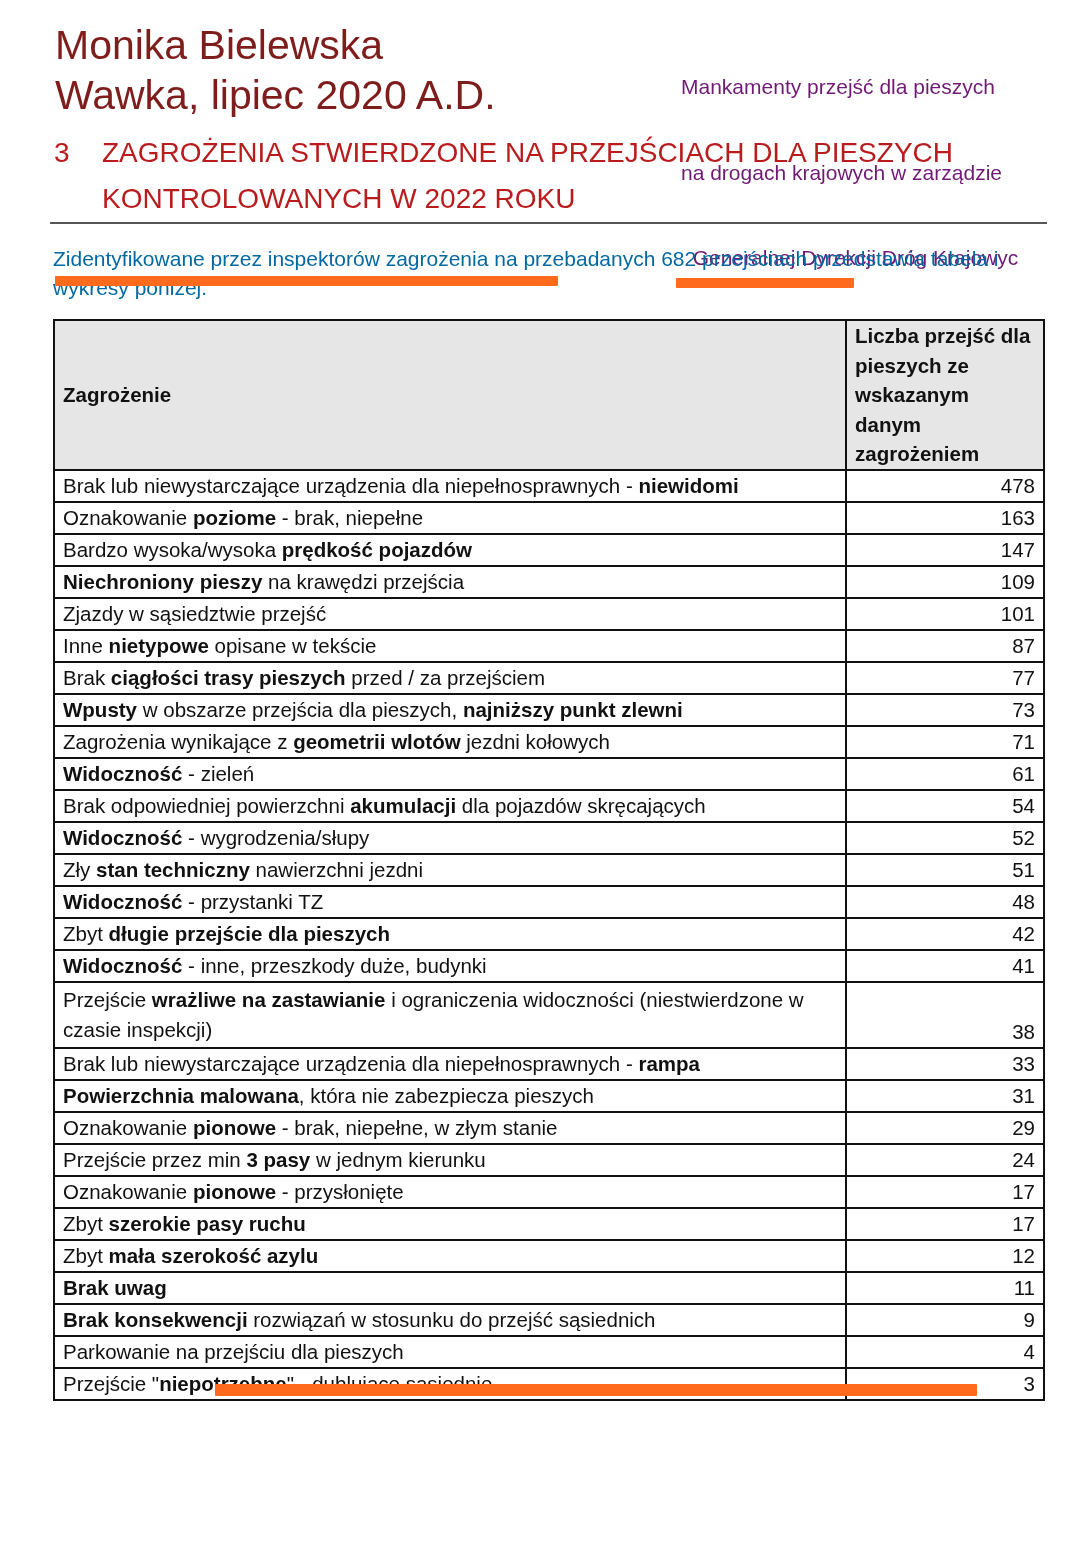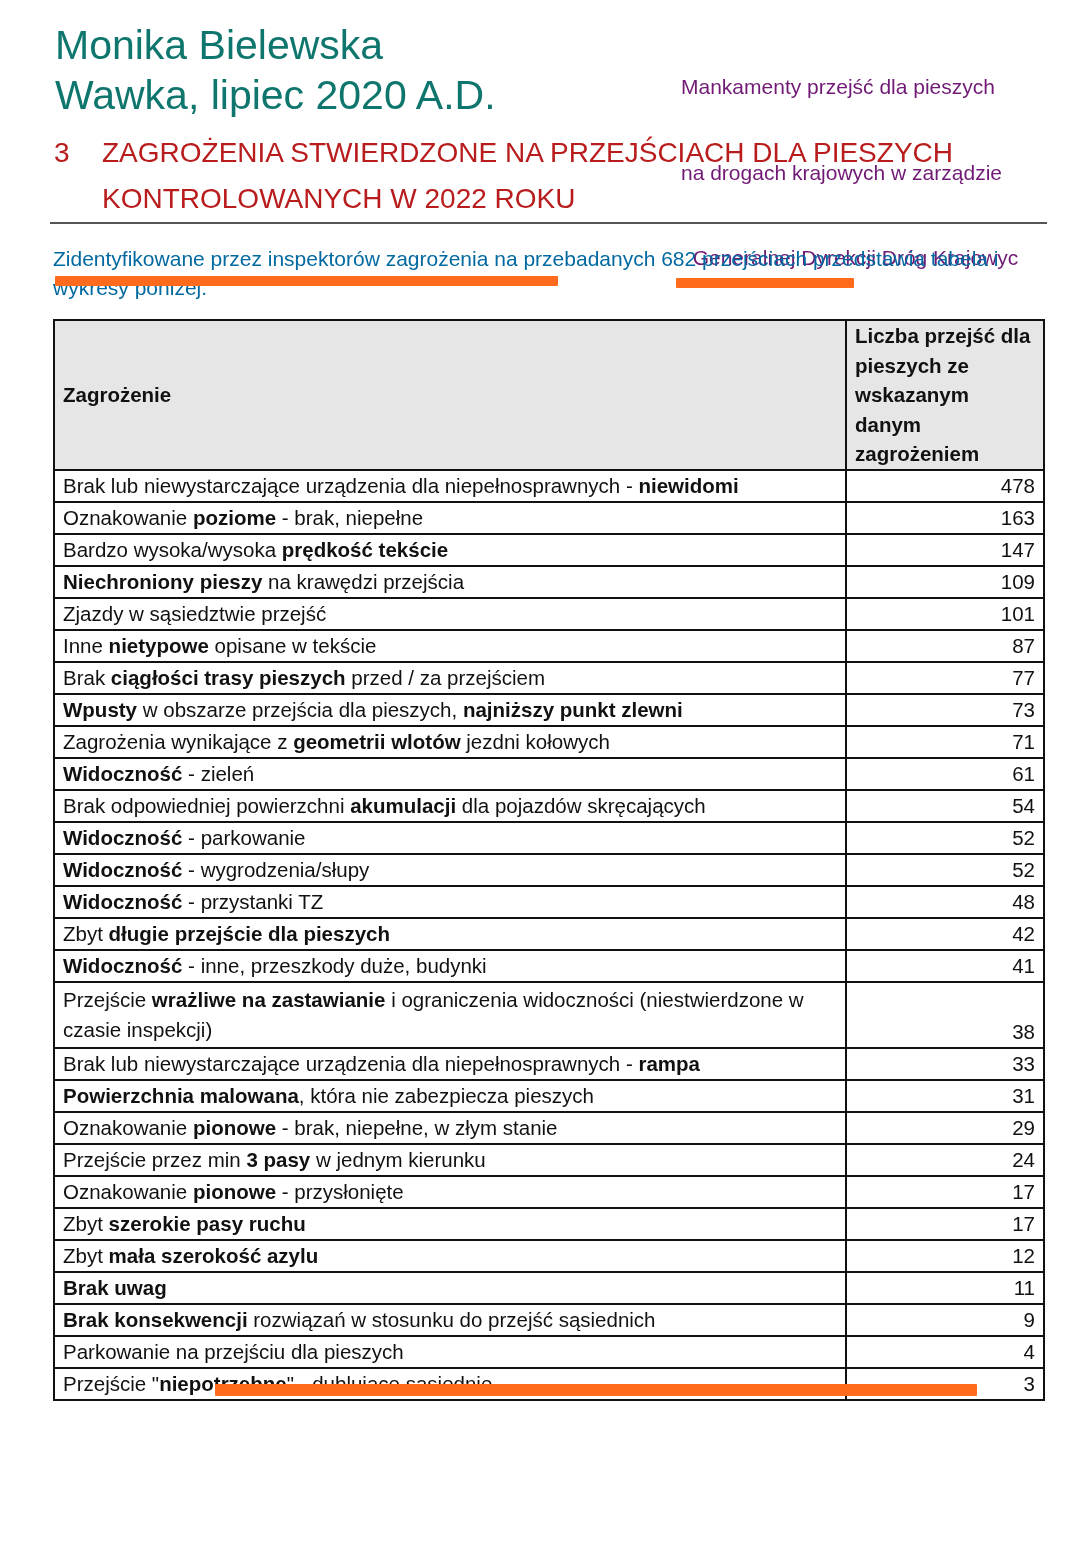--- a/index.html
+++ b/index.html
@@ -1,18 +1,18 @@
 <!DOCTYPE html>
 <html><head>
 <meta charset="utf-8">
 <style>
   html, body { margin:0; padding:0; background:#ffffff; }
   body { width:1080px; height:1545px; position:relative; overflow:hidden;
          font-family:"Liberation Sans", "DejaVu Sans", sans-serif; color:#111; }
-  .author { position:absolute; left:55px; top:20px; color:#0f766e; font-size:41px; line-height:50px; }
+  .author { position:absolute; left:55px; top:20px; color:#7f1d1d; font-size:41px; line-height:50px; }
   .note { position:absolute; left:681px; top:16px; color:#701a75; font-size:21px; line-height:28.5px; white-space:pre; }
   .heading { position:absolute; left:54px; top:130px; font-size:28px; line-height:46px; color:#b91c1c; }
   .heading .num { display:inline-block; width:48px; }
   .heading .line2 { padding-left:48px; }
   .rule { position:absolute; left:50px; top:222px; width:997px; height:2px; background:#555; }
   .intro { position:absolute; left:53px; top:244px; width:1000px; font-size:21px; line-height:29px; color:#0369a1; }
   .hl { position:absolute; height:10px; background:#ff6a1c; border-radius:1px; }
   table.tbl { position:absolute; left:53px; top:319px; width:992px; border-collapse:collapse; font-size:20.5px; }
   table.tbl td, table.tbl th { border:2px solid #111; padding:0 8px; }
   table.tbl th { background:#e6e6e6; font-weight:bold; text-align:left; }
@@ -58,21 +58,21 @@
   <tbody id="tbody">
       <tr>
         <td class="label"><span>Brak lub niewystarczające urządzenia dla niepełnosprawnych - </span><b>niewidomi</b></td>
         <td class="val">478</td>
       </tr>
       <tr>
         <td class="label"><span>Oznakowanie </span><b>poziome</b><span> - brak, niepełne</span></td>
         <td class="val">163</td>
       </tr>
       <tr>
-        <td class="label"><span>Bardzo wysoka/wysoka </span><b>prędkość tekście</b></td>
+        <td class="label"><span>Bardzo wysoka/wysoka </span><b>prędkość pojazdów</b></td>
         <td class="val">147</td>
       </tr>
       <tr>
         <td class="label"><b>Niechroniony pieszy</b><span> na krawędzi przejścia</span></td>
         <td class="val">109</td>
       </tr>
       <tr>
         <td class="label"><span>Zjazdy w sąsiedztwie przejść</span></td>
         <td class="val">101</td>
       </tr>
@@ -94,26 +94,26 @@
       </tr>
       <tr>
         <td class="label"><b>Widoczność</b><span> - zieleń</span></td>
         <td class="val">61</td>
       </tr>
       <tr>
         <td class="label"><span>Brak odpowiedniej powierzchni </span><b>akumulacji</b><span> dla pojazdów skręcających</span></td>
         <td class="val">54</td>
       </tr>
       <tr>
-        <td class="label"><b>Widoczność</b><span> - parkowanie</span></td>
+        <td class="label"><b>Widoczność</b><span> - wygrodzenia/słupy</span></td>
         <td class="val">52</td>
       </tr>
       <tr>
-        <td class="label"><b>Widoczność</b><span> - wygrodzenia/słupy</span></td>
-        <td class="val">52</td>
+        <td class="label"><span>Zły </span><b>stan techniczny</b><span> nawierzchni jezdni</span></td>
+        <td class="val">51</td>
       </tr>
       <tr>
         <td class="label"><b>Widoczność</b><span> - przystanki TZ</span></td>
         <td class="val">48</td>
       </tr>
       <tr>
         <td class="label"><span>Zbyt </span><b>długie przejście dla pieszych</b></td>
         <td class="val">42</td>
       </tr>
       <tr>

